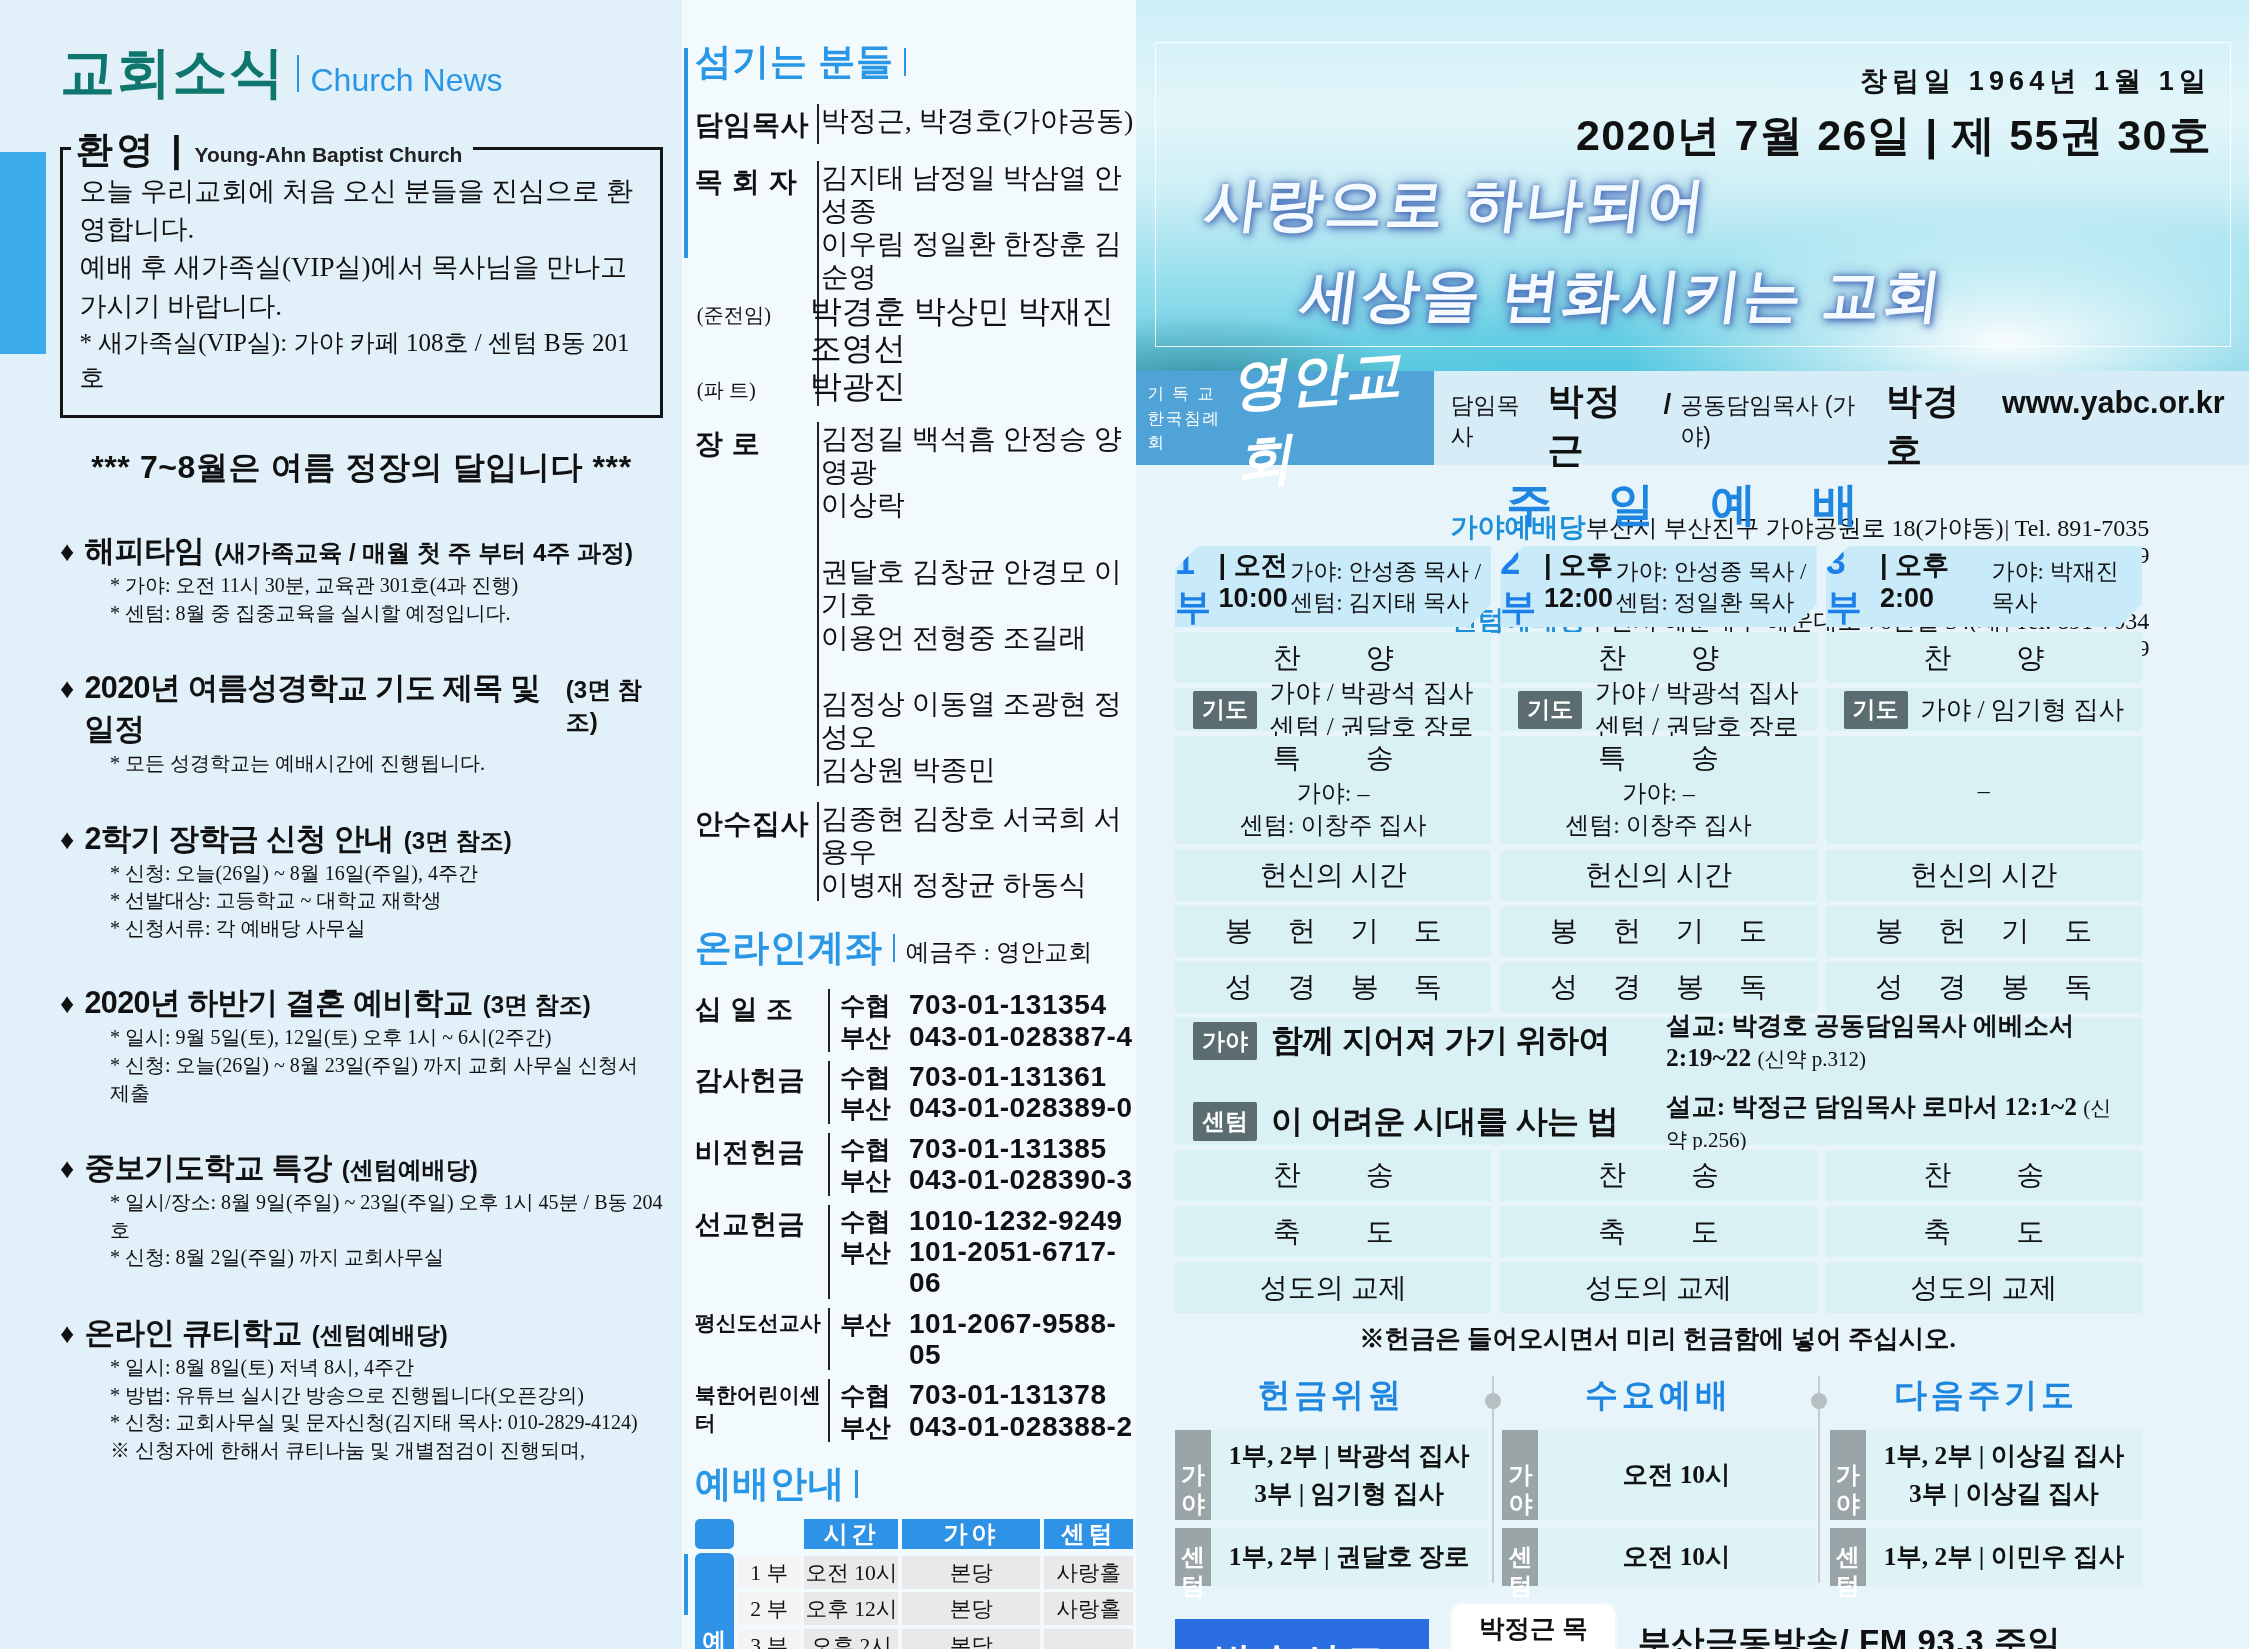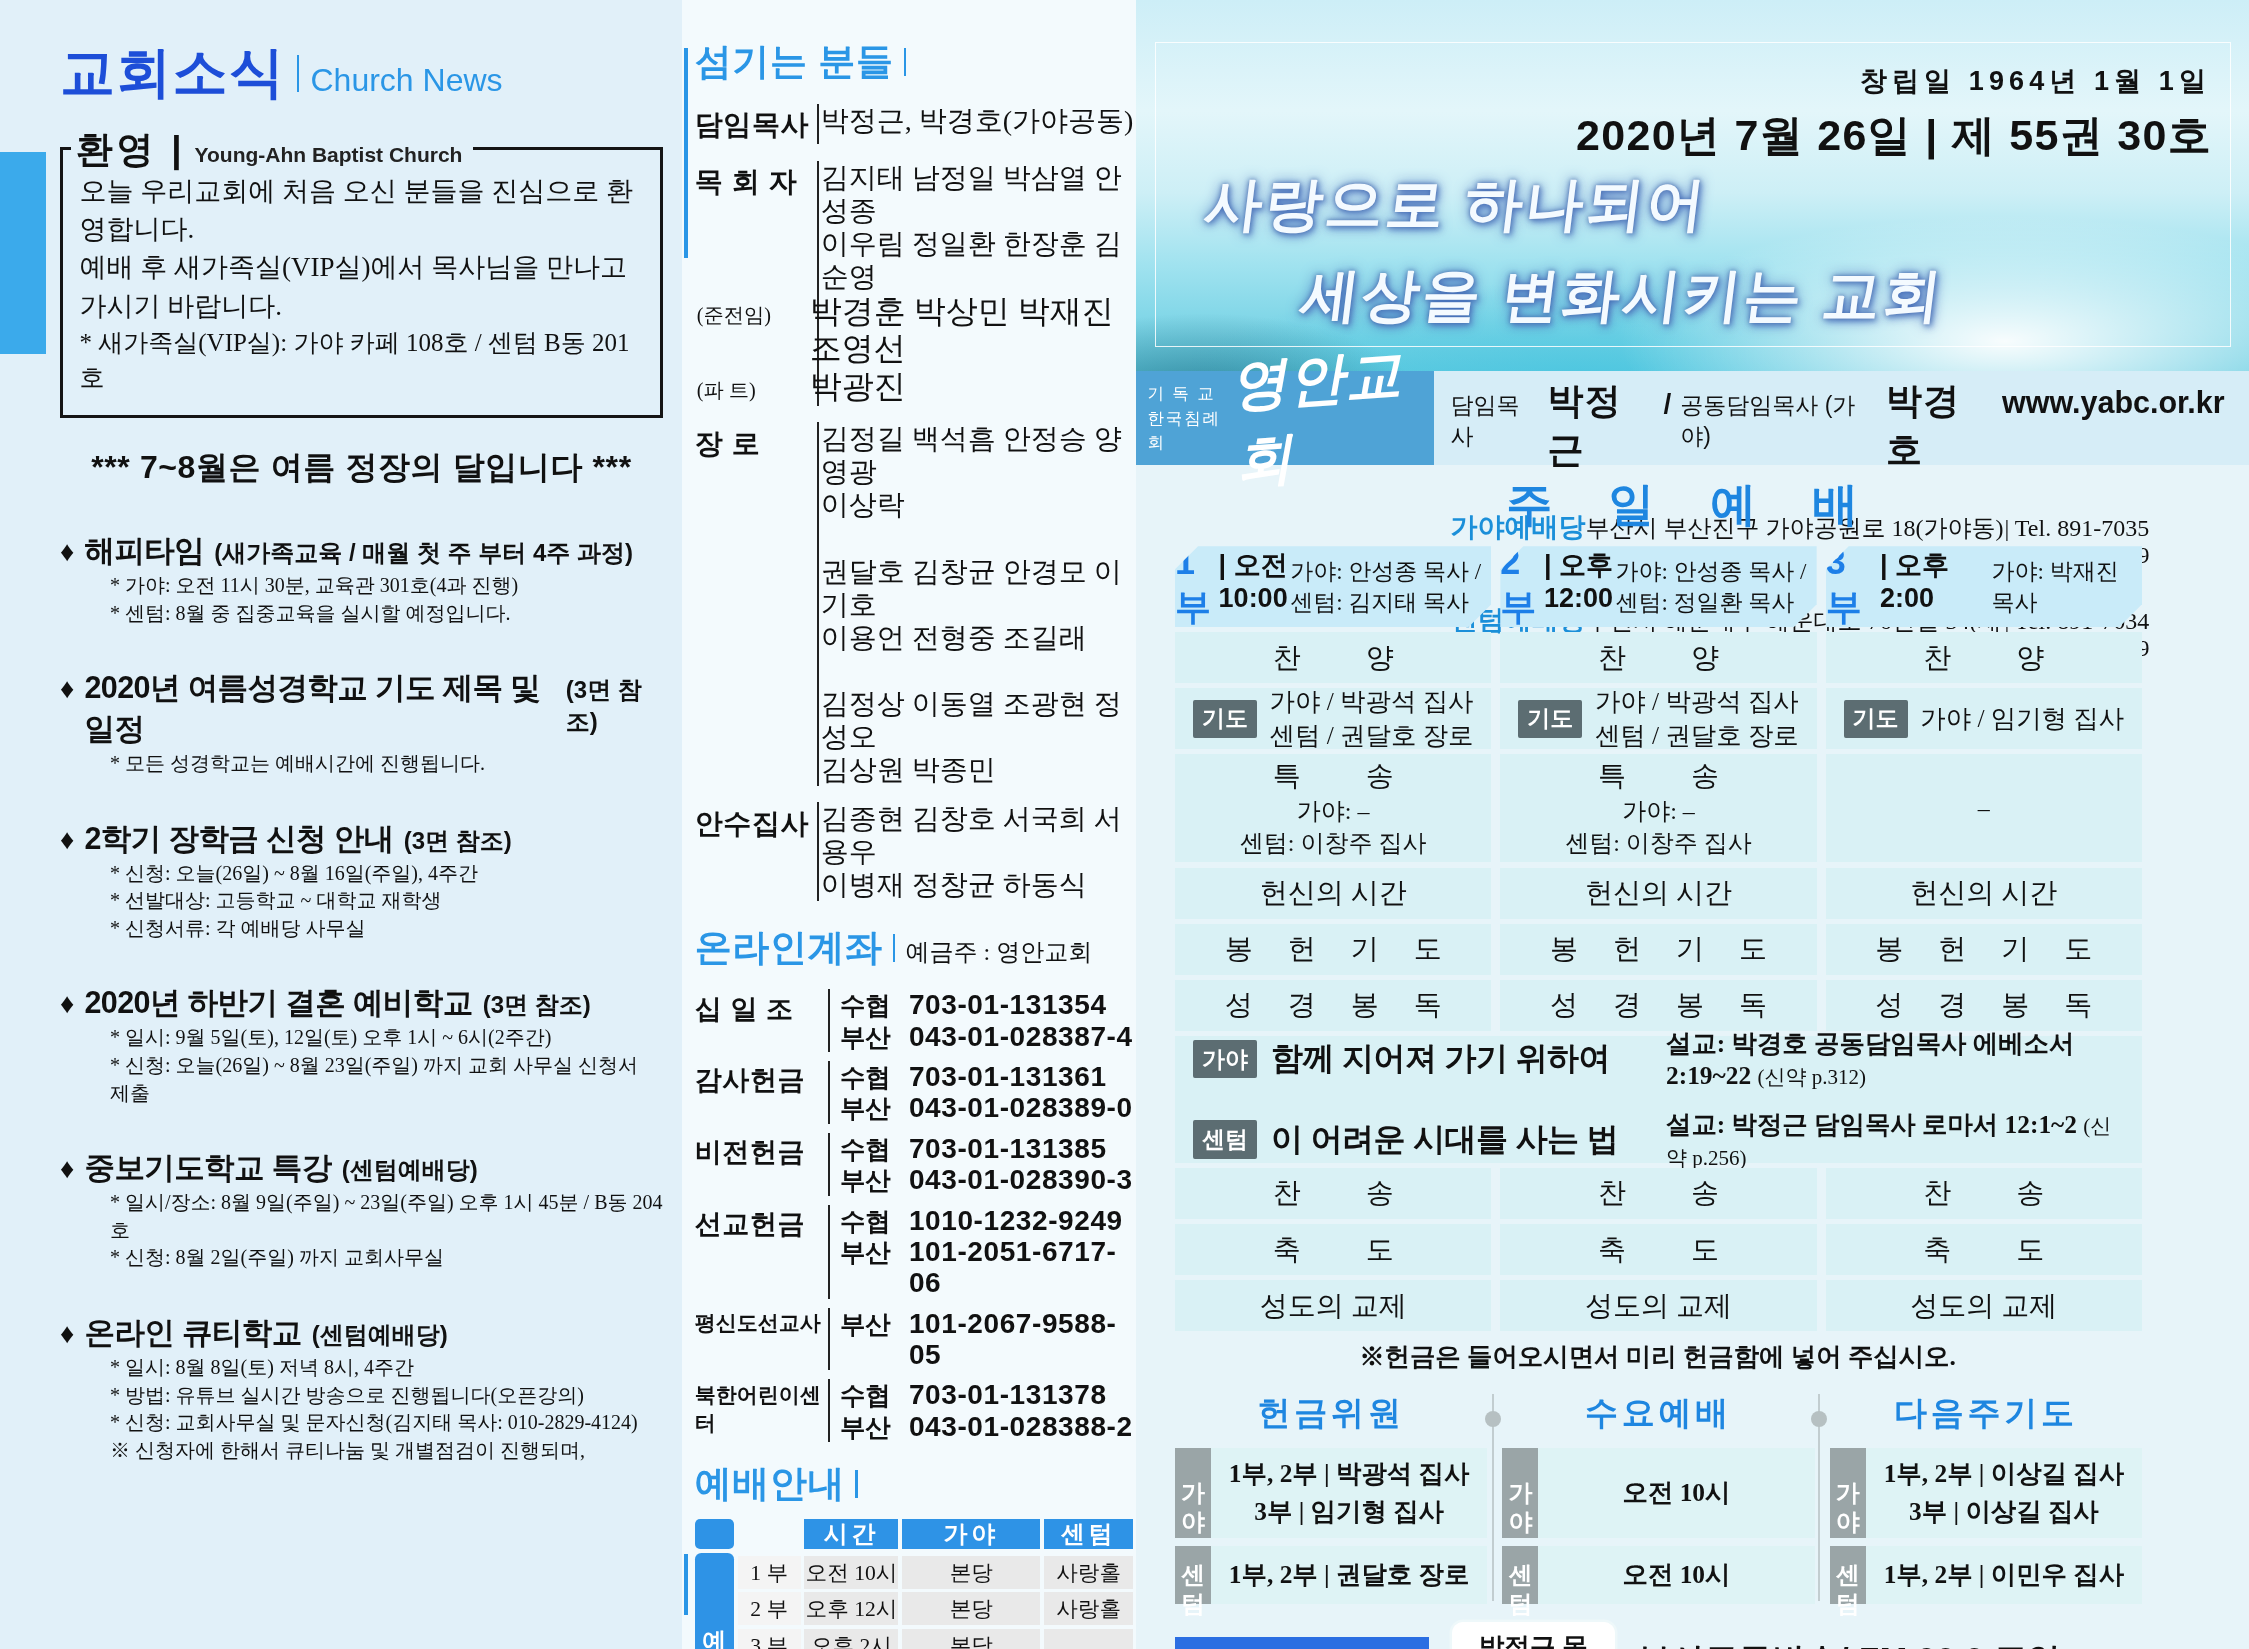--- a/index.html
+++ b/index.html
@@ -5,21 +5,21 @@
   html,body{margin:0;padding:0;background:#dfeef7;}
   .page{position:relative;width:2250px;height:1650px;display:flex;overflow:hidden;
         font-family:"Liberation Sans",sans-serif;color:#111;}
   .pre{white-space:pre-line;}
 
   
   .col-left{position:relative;width:682px;background:#e1f0f9;box-sizing:border-box;
             padding:36px 19px 0 60px;}
   .left-accent{position:absolute;left:0;top:152px;width:46px;height:202px;background:#3baaeb;}
   .cn-title{display:flex;align-items:baseline;gap:11.4px;}
-  .cn-kr{font-size:55px;font-weight:bold;color:#1d4ed8;letter-spacing:1.3px;}
+  .cn-kr{font-size:55px;font-weight:bold;color:#0f766e;letter-spacing:1.3px;}
   .cn-sep{width:2.5px;height:37px;background:#2a96e6;align-self:center;}
   .cn-en{font-size:32px;color:#2a96e6;}
   .welcome-box{position:relative;margin-top:37px;border:3.2px solid #151515;padding:21.6px 16.5px 19px 16.5px;}
   .welcome-label{position:absolute;top:-25.4px;left:7.6px;background:#e1f0f9;padding:0 10.2px 0 5.1px;
                  display:flex;align-items:baseline;gap:9px;}
   .wl-kr{font-size:37px;font-weight:bold;letter-spacing:3.8px;}
   .wl-en{font-size:21px;font-weight:bold;color:#222;}
   .w-line{font-family:"Liberation Serif",serif;font-size:27px;line-height:1.42;}
   .w-line.small{font-size:25px;}
   .banner{margin-top:28px;text-align:center;font-size:32px;font-weight:bold;letter-spacing:0.6px;}
@@ -109,21 +109,21 @@
           height:81px;display:flex;flex-direction:row;align-items:center;justify-content:center;gap:2.5px;}
   .wh-top{display:flex;align-items:baseline;gap:7.6px;}
   .wh-part{font-size:36px;font-weight:bold;color:#1d7fe8;}
   .wh-time{font-size:27px;font-weight:bold;}
   .wh-sub{font-size:23px;font-family:"Liberation Serif",serif;}
   .w-cell{background:#d9f1f5;display:flex;align-items:center;justify-content:center;
           font-family:"Liberation Serif",serif;font-size:28px;}
   .sp1{letter-spacing:29px;text-indent:29px;}
   .sp2{letter-spacing:14px;text-indent:14px;}
   .h-sm{height:51px;}
-  .h-pray{height:61px;gap:12.7px;font-size:25.4px;}
+  .h-pray{height:43px;gap:12.7px;font-size:25.4px;}
   .h-sp{height:108px;flex-direction:column;gap:0;}
   .sp-title{font-size:28px;letter-spacing:29px;text-indent:29px;}
   .sp-body{font-size:24px;text-align:center;}
   .badge{background:#5c6d72;color:#fff;font-family:"Liberation Sans",sans-serif;font-size:23px;
          font-weight:bold;padding:3.8px 9px;border-radius:1.9px;flex:none;}
   .w-sermon{grid-column:1 / -1;background:#d9f1f5;height:127px;display:flex;flex-direction:column;
             justify-content:center;gap:16.5px;padding:0 18px;box-sizing:border-box;}
   .serm-line{display:flex;align-items:center;gap:14px;}
   .serm-title{width:381px;flex:none;font-size:32px;font-weight:bold;letter-spacing:-0.6px;}
   .serm-detail{font-family:"Liberation Serif",serif;font-size:25.4px;font-weight:bold;}

